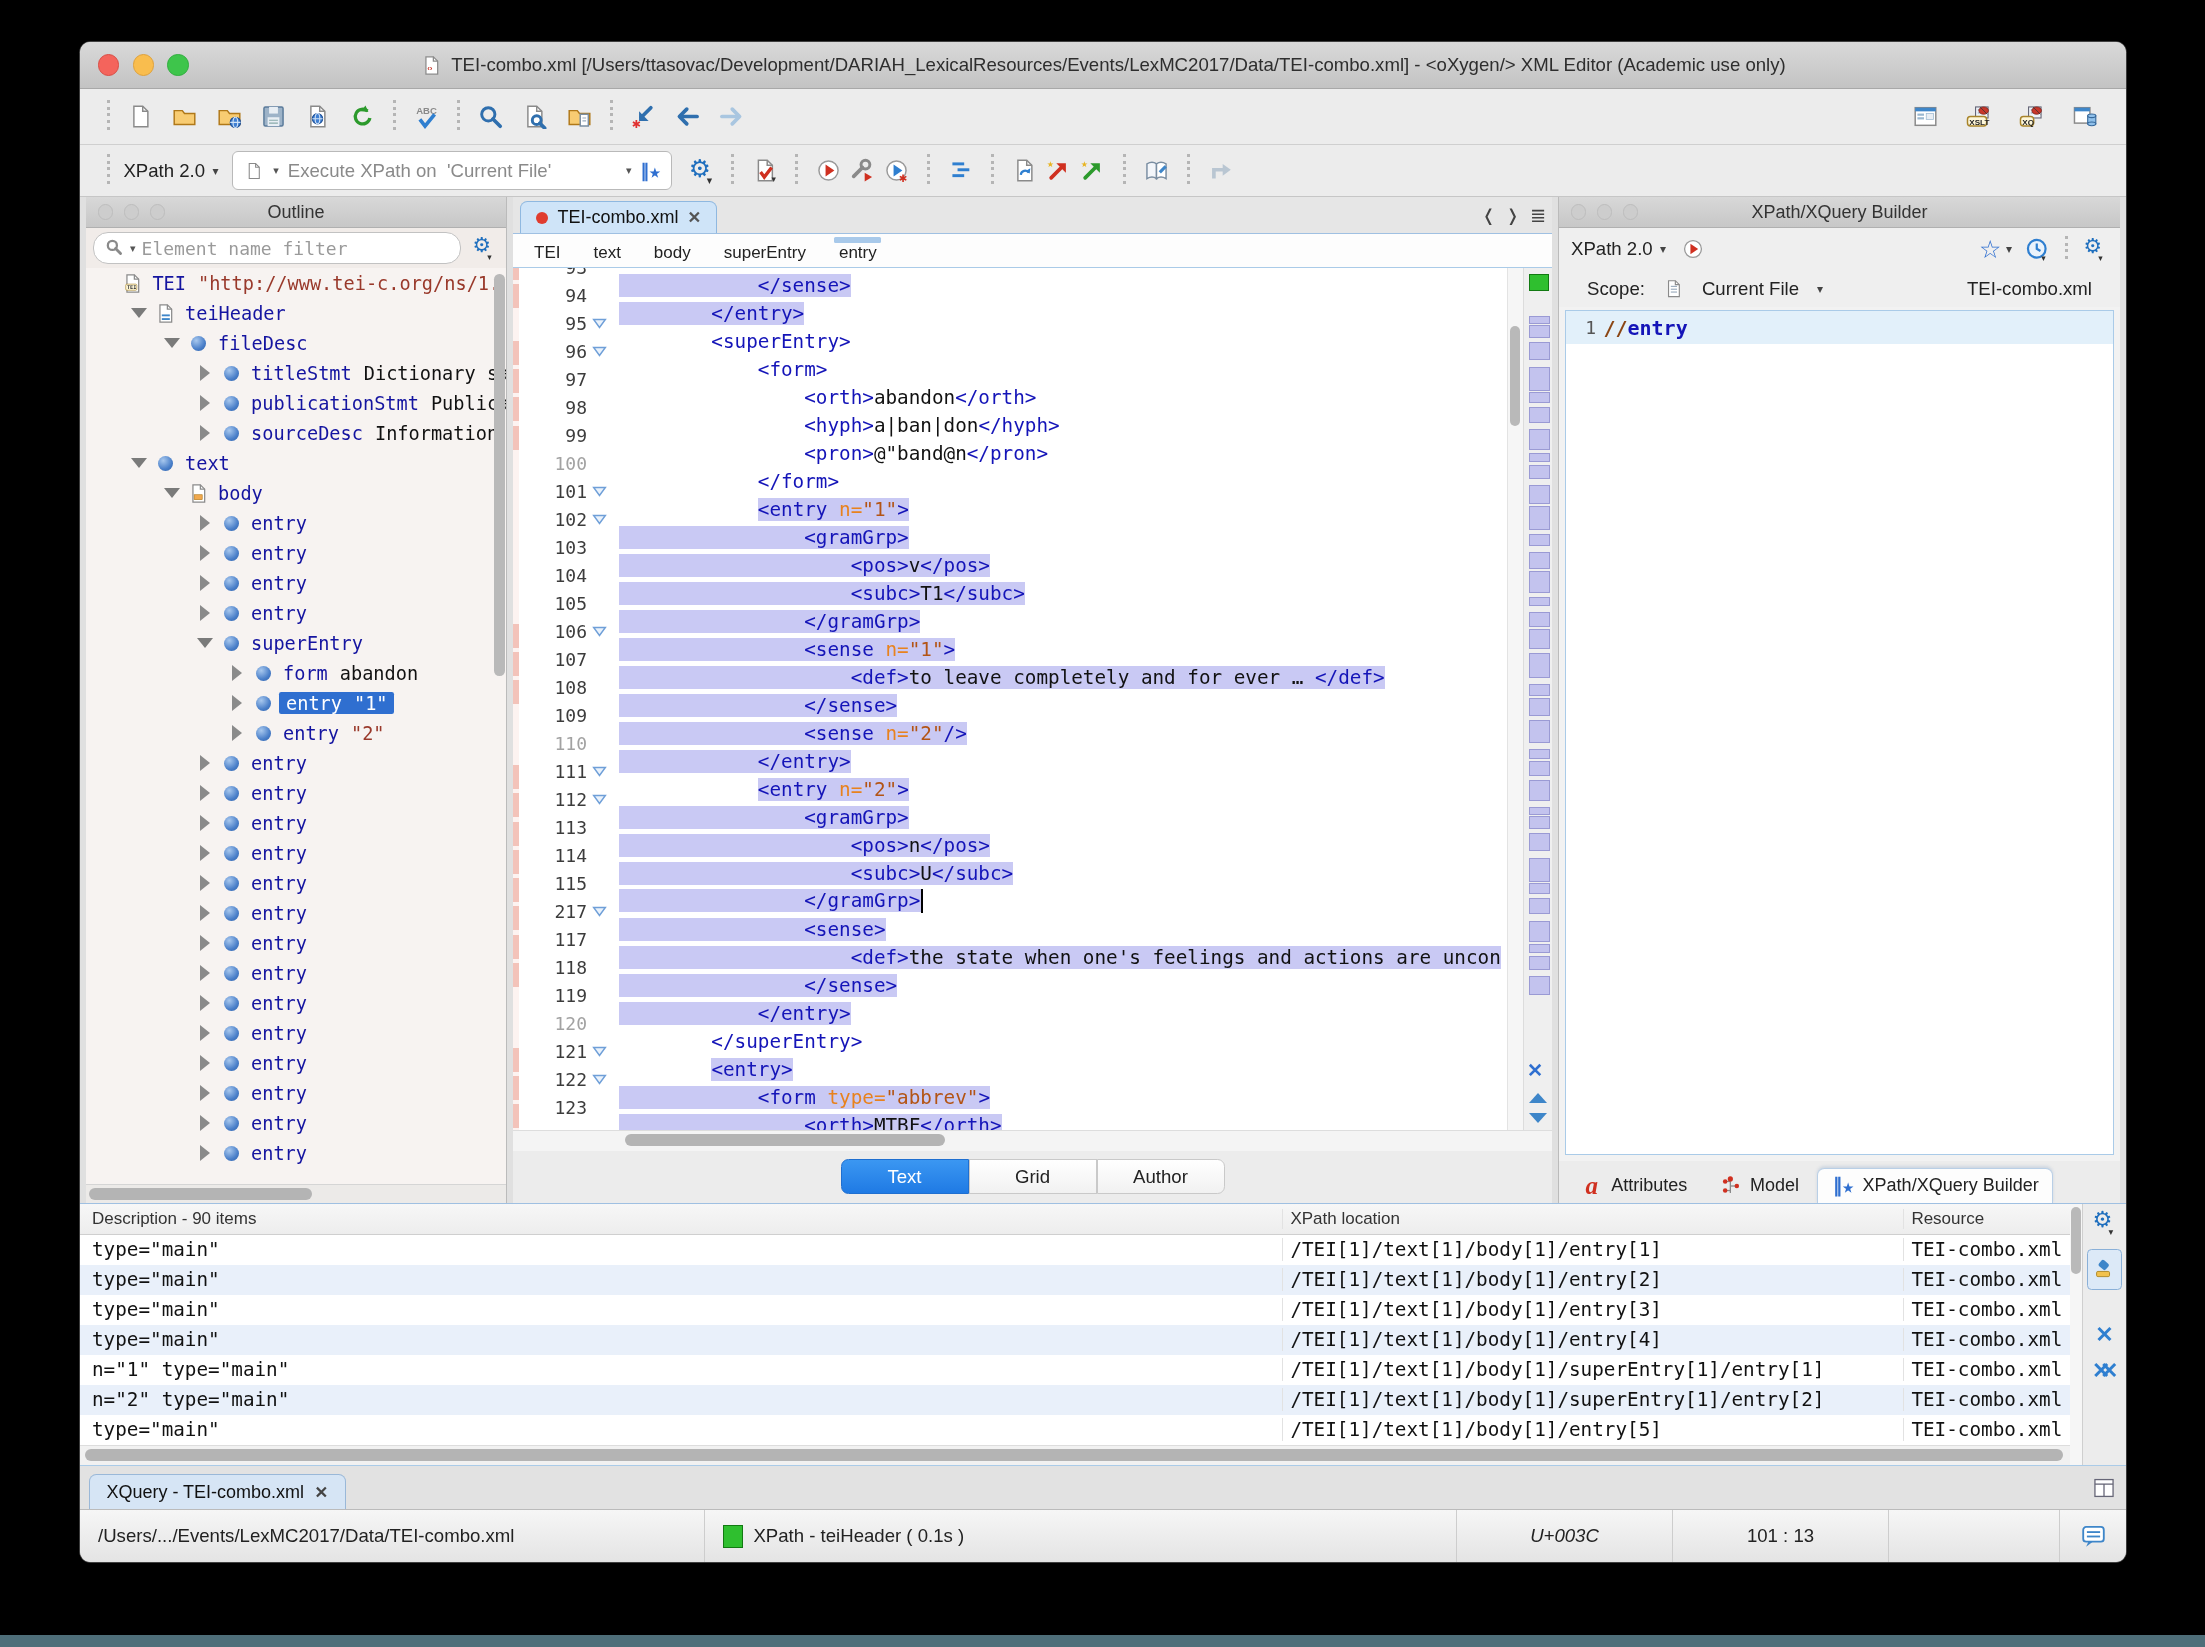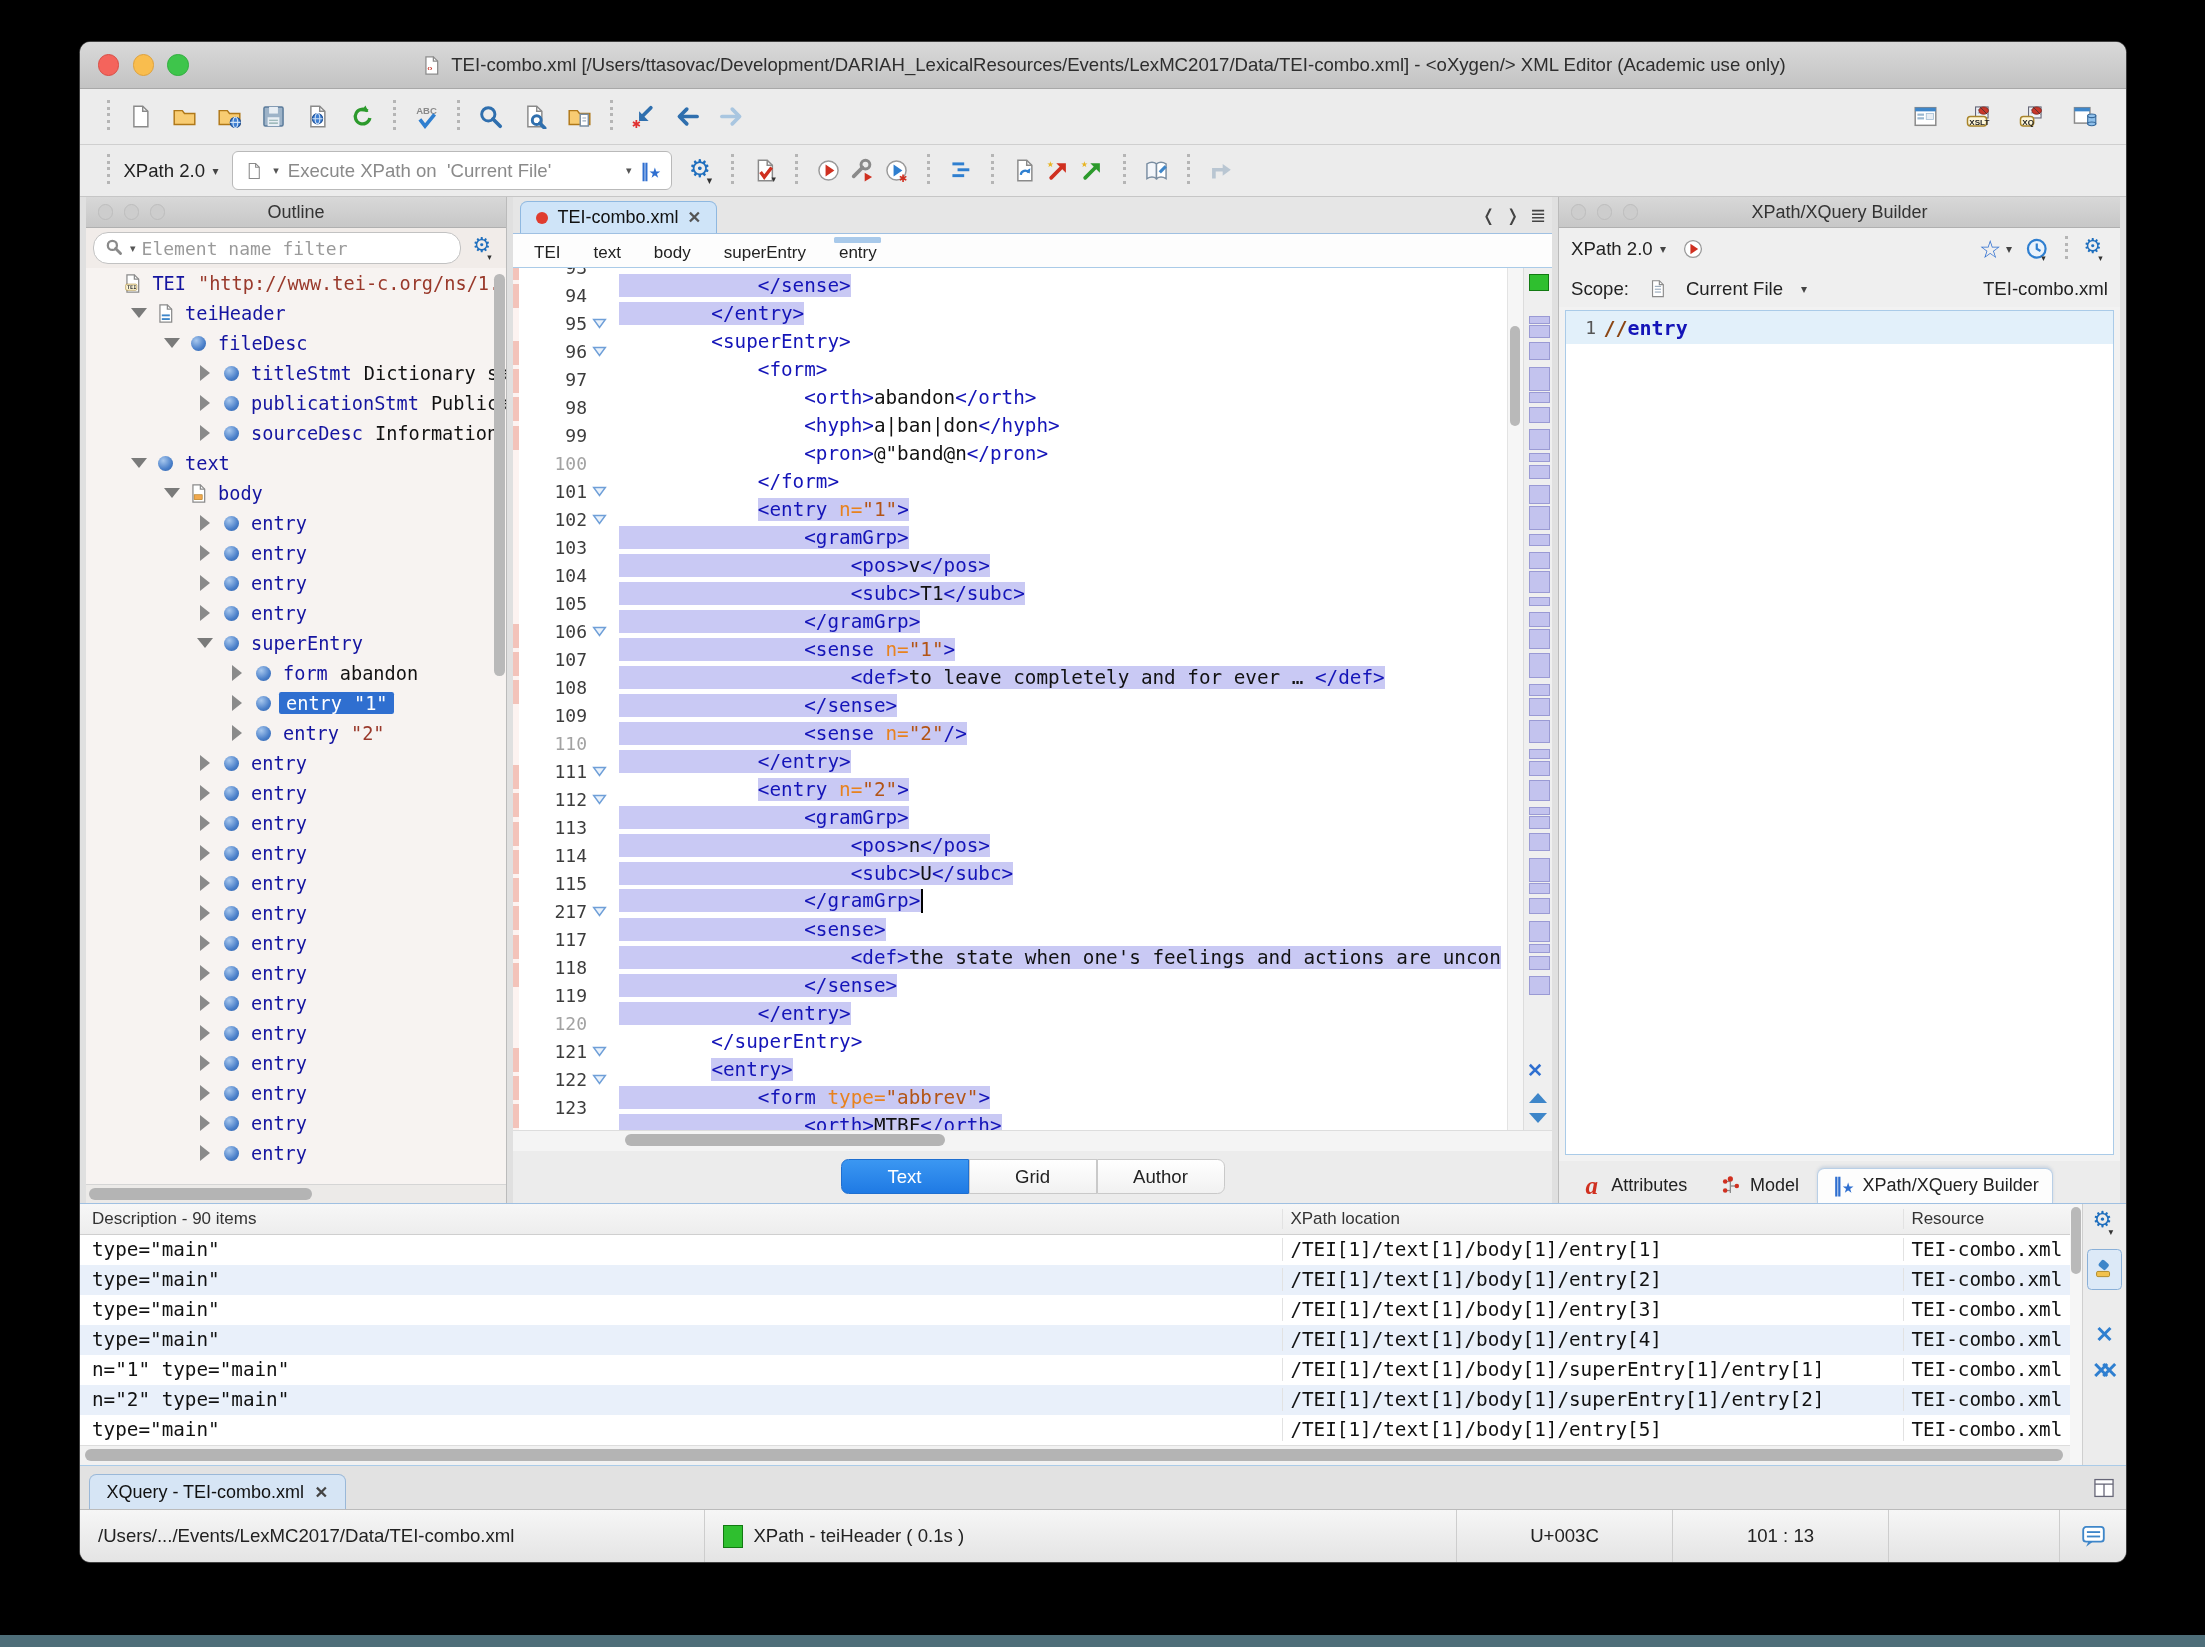--- a/index.html
+++ b/index.html
@@ -113,21 +113,21 @@
   .mode-strip{height:52px;flex:0 0 52px;background:#ececec;display:flex;align-items:center;justify-content:center;}
   .seg{display:flex;}
   .seg .sbtn{min-width:126px;height:33px;display:flex;align-items:center;justify-content:center;font-size:18.6px;
     background:linear-gradient(#ffffff,#f1f1f1);border:0.7px solid #c9c9c9;color:#222;}
   .seg .sbtn:first-child{border-radius:7.4px 0 0 7.4px;}
   .seg .sbtn:last-child{border-radius:0 7.4px 7.4px 0;}
   .seg .sbtn.active{background:linear-gradient(#3b97f2,#1f7ae4);color:#fff;border-color:#1f6fd0;}
   
   #right-panel{width:561px;flex:0 0 561px;background:#f2f2f2;border-left:0.7px solid #bbb;margin-right:6px;}
   .rp-toolbar{height:42px;flex:0 0 42px;display:flex;align-items:center;padding:0 12px;font-size:18.6px;color:#222;background:#efefef;}
-  .rp-scope{height:37px;flex:0 0 37px;display:flex;align-items:center;padding:0 12px;font-size:18.6px;color:#222;gap:18px;background:#efefef;}
+  .rp-scope{height:37px;flex:0 0 37px;display:flex;align-items:center;padding:0 28px;font-size:18.6px;color:#222;gap:18px;background:#efefef;}
   .rp-scope .file{margin-left:auto;font-size:18.6px;color:#222;}
   .rp-editor{flex:1;margin:3px 6px 6px 6px;background:#fff;border:1.5px solid #aacbe8;display:flex;flex-direction:column;position:relative;overflow:hidden;}
   .rp-line{height:33px;display:flex;align-items:center;background:#e2f0fa;font-family:"DejaVu Sans Mono",monospace;font-size:20px;}
   .rp-ln{width:30px;text-align:right;color:#555;padding-right:7.4px;font-size:18px;}
   .xp-op{color:#8a4513;font-weight:bold;}
   .xp-el{color:#1414b8;font-weight:bold;}
   .rp-tabs{height:42px;flex:0 0 42px;display:flex;align-items:flex-end;padding:0 7.4px;gap:4.5px;background:#ececec;}
   .rtab{height:34px;display:flex;align-items:center;gap:7.4px;padding:0 13.4px;font-size:18px;color:#222;border-radius:7.4px 7.4px 0 0;}
   .rtab.active{background:#fdfdfd;border:0.7px solid #b9cfe6;border-bottom:none;box-shadow:0 -1.5px 3px rgba(120,150,190,.25);}
   
@@ -152,21 +152,21 @@
   .btab{height:34px;display:flex;align-items:center;gap:10.4px;background:#d6e5f5;border:0.7px solid #9ab8d8;border-bottom:none;
     border-radius:7.4px 7.4px 0 0;padding:0 16.4px;font-size:18px;color:#111;}
   .btab .x{color:#444;font-weight:bold;font-size:16.4px;}
   .bt-right{margin-left:auto;padding-bottom:7.4px;}
   #statusbar{height:52px;flex:0 0 52px;background:linear-gradient(#f6f6f6,#e4e4e4);border-top:0.7px solid #bbb;
     display:flex;align-items:center;font-size:18.6px;color:#222;}
   .st-cell{display:flex;align-items:center;height:100%;padding:0 18px;border-right:0.7px solid #cdcdcd;}
   .st-path{width:625px;flex:0 0 625px;box-sizing:border-box;}
   .st-xpath{flex:1;gap:10.4px;}
   .st-green{width:18px;height:21px;background:#2fbf2f;border:0.7px solid #127a12;}
-  .st-uni{width:216px;flex:0 0 216px;justify-content:center;box-sizing:border-box;}
+  .st-uni{width:216px;flex:0 0 216px;justify-content:center;box-sizing:border-box;font-style:italic;}
   .st-pos{width:216px;flex:0 0 216px;justify-content:center;box-sizing:border-box;}
   .st-empty{width:171px;flex:0 0 171px;box-sizing:border-box;}
   .st-icon{border-right:none;margin-left:auto;}
 </style>
 </head>
 <body>
 
 <div id="desktop-strip"></div>
 
 <div id="window">

